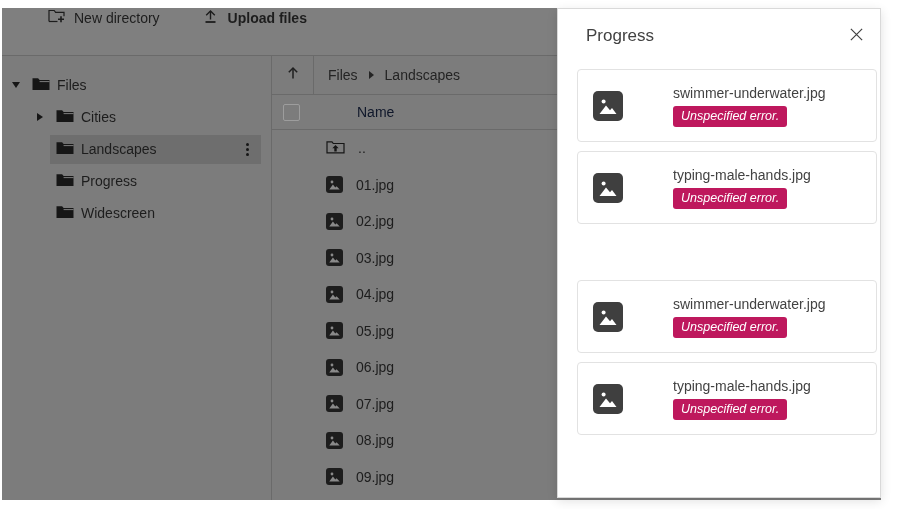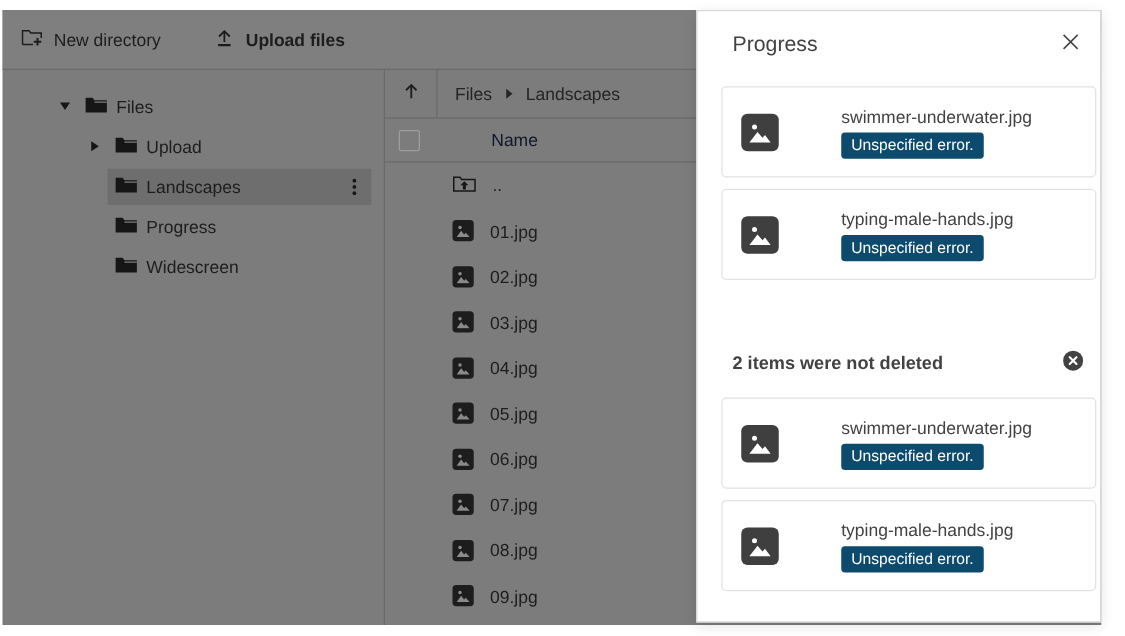--- a/index.html
+++ b/index.html
@@ -1,24 +1,24 @@
 <!DOCTYPE html>
 <html><head>
 <meta charset="utf-8">
 <style>
   html,body{margin:0;padding:0;background:#fff;}
   body{font-family:"Liberation Sans","DejaVu Sans",sans-serif;-webkit-font-smoothing:antialiased;}
   .stage{position:relative;width:900px;height:509px;background:#fff;overflow:hidden;}
 
   
   .fm{position:absolute;left:2px;top:8px;width:879px;height:492px;background:#7c7c7c;overflow:hidden;display:flex;flex-direction:column;}
-  .fm-toolbar{height:47px;flex:none;background:#7f7f7f;border-bottom:1px solid #6a6a6a;display:flex;align-items:center;padding-left:15px;}
+  .fm-toolbar{height:47px;flex:none;background:#7f7f7f;border-bottom:1px solid #6a6a6a;display:flex;align-items:flex-start;padding-left:46px;}
   .tb-btn{display:flex;align-items:center;gap:9px;color:#1d1d1d;font-size:14px;cursor:default;}
   .tb-btn + .tb-btn{margin-left:42px;font-weight:bold;}
-  .fm-main{flex:1;display:flex;min-height:0;padding-left:36px;}
+  .fm-main{flex:1;display:flex;min-height:0;}
   .fm-tree{width:270px;flex:none;border-right:1px solid #6a6a6a;padding-top:13px;box-sizing:border-box;}
   .tree-row{display:flex;align-items:center;height:32px;font-size:14px;color:#1d1d1d;}
   .caret-box{width:16px;margin-left:6px;flex:none;display:flex;justify-content:center;align-items:center;}
   .tree-row.lvl1 .caret-box{margin-left:30px;}
   .caret-down{width:0;height:0;border-left:4.5px solid transparent;border-right:4.5px solid transparent;border-top:6px solid #161616;}
   .caret-right{width:0;height:0;border-top:4.5px solid transparent;border-bottom:4.5px solid transparent;border-left:6px solid #161616;}
   .tnode{display:flex;align-items:center;gap:7px;flex:1;margin:0 10px 0 2px;padding:6px 6px;border-radius:0;}
   .tnode.selected{background:#6e6e6e;}
   .dots{margin-left:auto;display:flex;flex-direction:column;gap:2px;padding-right:6px;}
   .dots i{width:3px;height:3px;border-radius:50%;background:#161616;}
@@ -42,21 +42,21 @@
   .dlg-title{flex:1;font-size:17px;font-weight:500;color:#424242;}
   .dlg-close{width:16px;height:16px;display:flex;align-items:center;justify-content:center;cursor:default;}
   .section{margin-top:14px;}
   .section + .section{margin-top:56px;}
   .section-head{display:flex;align-items:center;margin:0 13px 16px 28px;}
   .section-head .stitle{flex:1;font-size:14.5px;font-weight:700;color:#424242;}
   .card{width:300px;margin-left:19px;margin-bottom:9px;height:73px;box-sizing:border-box;border:1px solid #e2e2e2;border-radius:4px;background:#fff;display:flex;align-items:center;padding:0 15px;gap:8px;}
   .img-tile-lg{width:30px;height:30px;border-radius:5px;background:#3f3f3f;display:flex;align-items:center;justify-content:center;flex:none;}
   .card-txt{display:flex;flex-direction:column;margin-left:42px;}
   .card-name{font-size:14px;color:#424242;margin-bottom:5px;}
-  .badge{align-self:flex-start;background:#0c4a6e;color:#fff;font-size:12.5px;padding:3px 8px;border-radius:3px;line-height:1.2;}
+  .badge{align-self:flex-start;background:#be185d;color:#fff;font-size:12.5px;padding:3px 8px;border-radius:3px;line-height:1.2;font-style:italic;}
 </style>
 </head>
 <body>
 
 <div class="stage">
 
   <div class="fm">
 
     <div class="fm-toolbar">
       <div class="tb-btn">
@@ -102,21 +102,21 @@
     <span class="caret-box">
               <span class="caret-right"></span>
             </span>
     <span class="tnode">
       <span>
         <svg width="18" height="14" viewBox="0 0 18 14">
           <path d="M0.5 13 V1.2 H6.1 L7.6 3.1 H17.5 V13 Z" fill="#161616"></path>
           <path d="M7.6 4.6 H17.5" stroke="#7c7c7c" stroke-width="1"></path>
         </svg>
       </span>
-      <span class="tlabel">Upload</span>
+      <span class="tlabel">Cities</span>
     </span>
   </div>
 
 
   <div class="tree-row lvl1">
     <span class="caret-box"></span>
     <span class="tnode selected">
       <span>
         <svg width="18" height="14" viewBox="0 0 18 14">
           <path d="M0.5 13 V1.2 H6.1 L7.6 3.1 H17.5 V13 Z" fill="#161616"></path>
@@ -323,29 +323,20 @@
     </div>
     <div class="card-txt">
       <div class="card-name">typing-male-hands.jpg</div>
       <div class="badge">Unspecified error.</div>
     </div>
   </div>
 </div>
   </div>
 
   <div class="section">
-    <div class="section-head">
-      <div class="stitle">2 items were not deleted</div>
-      <div>
-        <svg width="17" height="17" viewBox="0 0 17 17">
-          <circle cx="8.5" cy="8.5" r="8" fill="#424242"></circle>
-          <path d="M5.8 5.8 L11.2 11.2 M11.2 5.8 L5.8 11.2" stroke="#ffffff" stroke-width="1.7" stroke-linecap="round"></path>
-        </svg>
-      </div>
-    </div>
     <div class="cards">
   <div class="card">
     <div class="img-tile-lg">
       <svg width="18" height="18" viewBox="0 0 18 18">
         <circle cx="4.6" cy="4.6" r="2" fill="#ffffff"></circle>
         <path d="M0.5 17 L7 8.5 L11 13.2 L13 11 L17.5 17 Z" fill="#ffffff"></path>
       </svg>
     </div>
     <div class="card-txt">
       <div class="card-name">swimmer-underwater.jpg</div>

